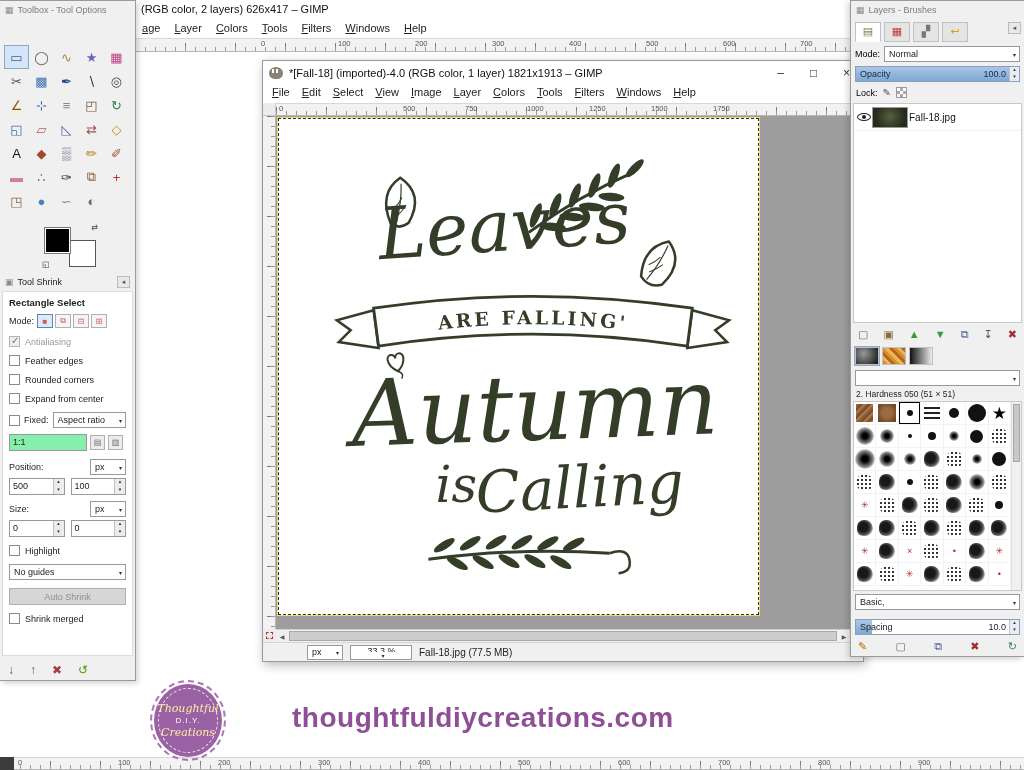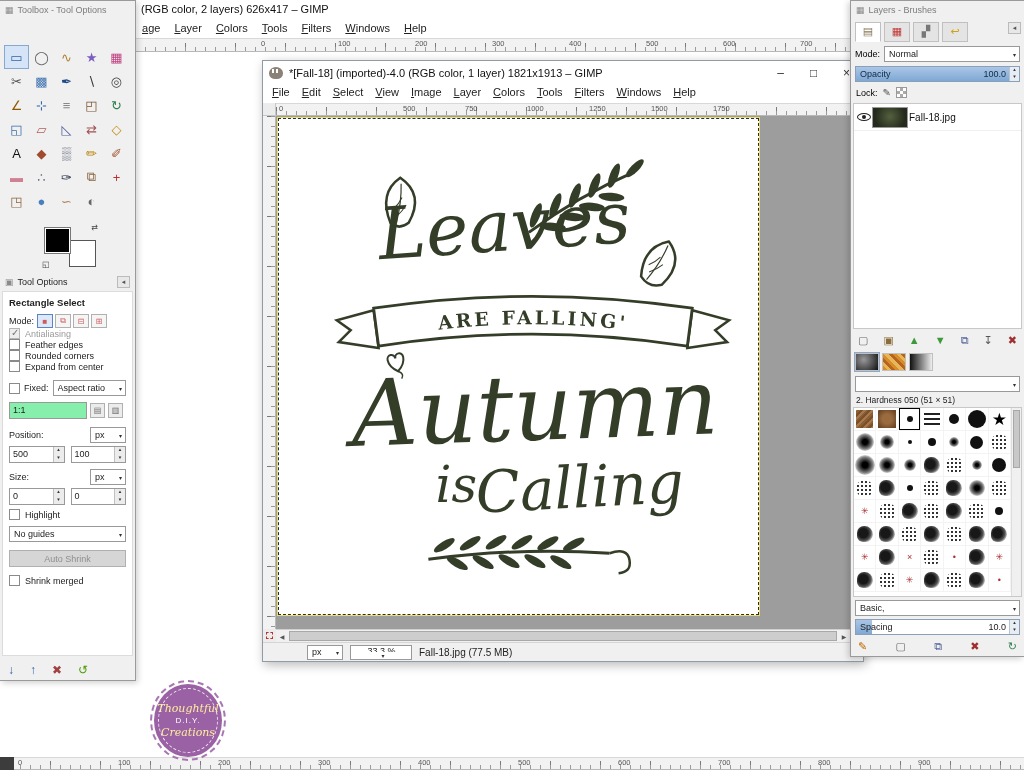--- a/index.html
+++ b/index.html
@@ -41,21 +41,21 @@
   .dock-arrow { margin-left:auto; width:13px; height:12px; border:1px solid #bbb; background:#e8e8e8;
     font-size:7px; display:flex; align-items:center; justify-content:center; color:#555; }
   .to-panel { position:absolute; left:2px; top:290px; right:2px; bottom:24px; background:#fff;
     border:1px solid #dcdcdc; padding:4px 6px; font-size:9px; color:#222; overflow:hidden; }
   .to-title { font-weight:bold; font-size:9.5px; margin:1px 0 6px; }
   .mode-row { display:flex; align-items:center; gap:3px; }
   .mode-btns { display:flex; gap:2px; }
   .mode-btns > div { width:16px; height:14px; border:1px solid #b0b0b0; background:#f5f5f5; font-size:8px;
     display:flex; align-items:center; justify-content:center; }
   .mode-btns > div.active { border-color:#5b84c4; background:#dde8f8; }
-  .cb { display:flex; align-items:center; gap:5px; margin:0 0; }
+  .cb { display:flex; align-items:center; gap:5px; margin:8px 0; }
   .cb .box { width:11px; height:11px; border:1px solid #8a8a8a; background:#fff; position:relative; flex:none; }
   .cb.checked .box::after { content:"✓"; position:absolute; left:1px; top:-2px; font-size:10px; color:#777; }
   .cb.disabled { color:#9a9a9a; }
   .cb.disabled .box { background:#eee; border-color:#b5b5b5; }
   .combo { height:16px; border:1px solid #999; background:#fff; display:flex; align-items:center;
     font-size:9px; padding:0 3px 0 4px; color:#222; }
   .combo .cx { flex:1; overflow:hidden; white-space:nowrap; }
   .combo .ar { font-size:6px; color:#333; padding-left:3px; }
   .fixed-row { display:flex; align-items:center; gap:4px; margin:8px 0 6px; }
   .fixed-row .combo { flex:1; }
@@ -167,21 +167,21 @@
   .b-soft::after { content:""; width:var(--s,14px); height:var(--s,14px); border-radius:50%;
     background:radial-gradient(circle,#000 20%,rgba(0,0,0,.5) 55%,rgba(0,0,0,0) 78%); }
   .b-star::after { content:"★"; font-size:17px; color:#000; line-height:1; }
   .b-spray::after { content:""; width:17px; height:17px; border-radius:50%;
     background-image:radial-gradient(#333 0.8px, transparent 1.1px); background-size:4px 4px; }
   .b-grunge::after { content:""; width:16px; height:16px; border-radius:45% 55% 50% 40%;
     background:radial-gradient(circle at 40% 45%, #181818 35%, #555 58%, rgba(0,0,0,.12) 78%); }
   .b-mark { font-size:9px; }
   .br-scroll { position:absolute; right:0; top:0; bottom:0; width:10px; background:#f0f0f0; border-left:1px solid #ddd; }
   .br-scroll .thumb { position:absolute; left:1px; right:1px; top:2px; height:58px; background:#c8c8c8; border:1px solid #a8a8a8; }
-  .br-tag { margin:3px 4px 1px; flex:none; }
+  .br-tag { margin:3px 4px 7px; flex:none; }
   .spacing-slider .fill { width:10%; }
   .spacing-slider .sl,.spacing-slider .sv { color:#222; }
 
   
   .logo { position:absolute; left:154px; top:684px; width:68px; height:73px; border-radius:50%;
     background:#9a62a5; outline:2px dashed #a876b2; outline-offset:2px; z-index:1;
     display:flex; flex-direction:column; align-items:center; justify-content:center; }
   .logo::before { content:""; position:absolute; inset:4px; border:1px dashed rgba(255,255,255,.85); border-radius:50%; }
   .logo-l1,.logo-l3 { font-family:"DejaVu Serif","Liberation Serif",serif; font-style:italic; font-size:11px; color:#ffec9e; line-height:13px; }
   .logo-l2 { font-size:8px; color:#fff; letter-spacing:1px; line-height:11px; }
@@ -265,21 +265,21 @@
 
     <div class="swatches">
       <span class="sw-swap">⇄</span>
       <div class="sw-bg"></div>
       <div class="sw-fg"></div>
       <span class="sw-def">◱</span>
     </div>
 
     <div class="to-tab">
       <span class="mini-ic">▣</span>
-      <span>Tool Options</span>
+      <span>Tool Shrink</span>
       <span class="dock-arrow">◂</span>
     </div>
 
     <div class="to-panel">
       <div class="to-title">Rectangle Select</div>
 
       <div class="mode-row">
         <span>Mode:</span>
         <div class="mode-btns">
             <div class="active" style="color: rgb(204, 92, 92);">■</div>
@@ -693,20 +693,21 @@
         <div style="color: rgb(160, 48, 48);">✖</div>
         <div style="color: rgb(47, 127, 79);">↻</div>
       </div>
   </div>
 
   <div class="logo">
     <span class="logo-l1">Thoughtful</span>
     <span class="logo-l2">D.I.Y.</span>
     <span class="logo-l3">Creations</span>
   </div>
+  <div class="site">thoughtfuldiycreations.com</div>
 
   <div class="bottom-ruler ruler-h">
     <div class="ruler-nums">
         <div class="rnum" style="left: 18px;">0</div>
         <div class="rnum" style="left: 118px;">100</div>
         <div class="rnum" style="left: 218px;">200</div>
         <div class="rnum" style="left: 318px;">300</div>
         <div class="rnum" style="left: 418px;">400</div>
         <div class="rnum" style="left: 518px;">500</div>
         <div class="rnum" style="left: 618px;">600</div>

